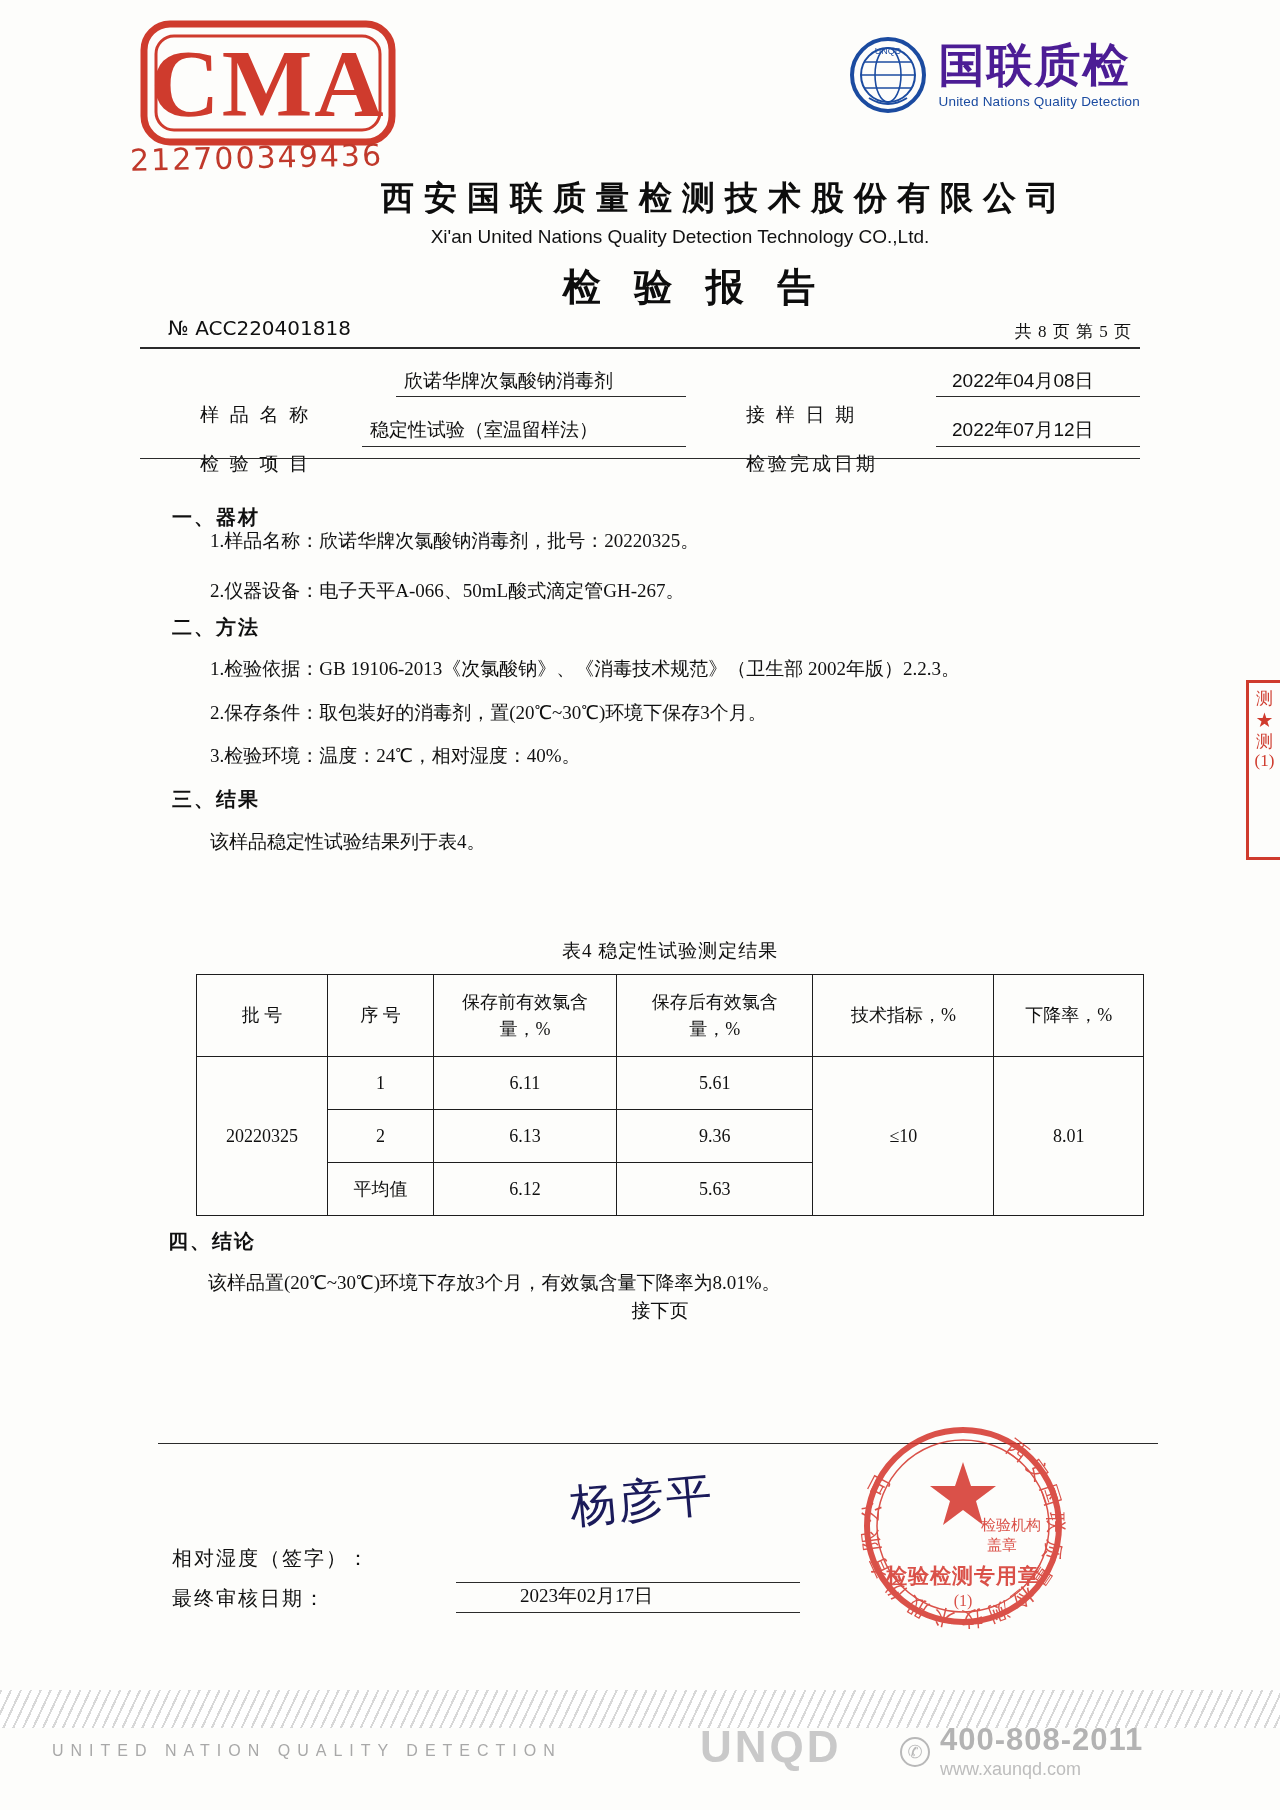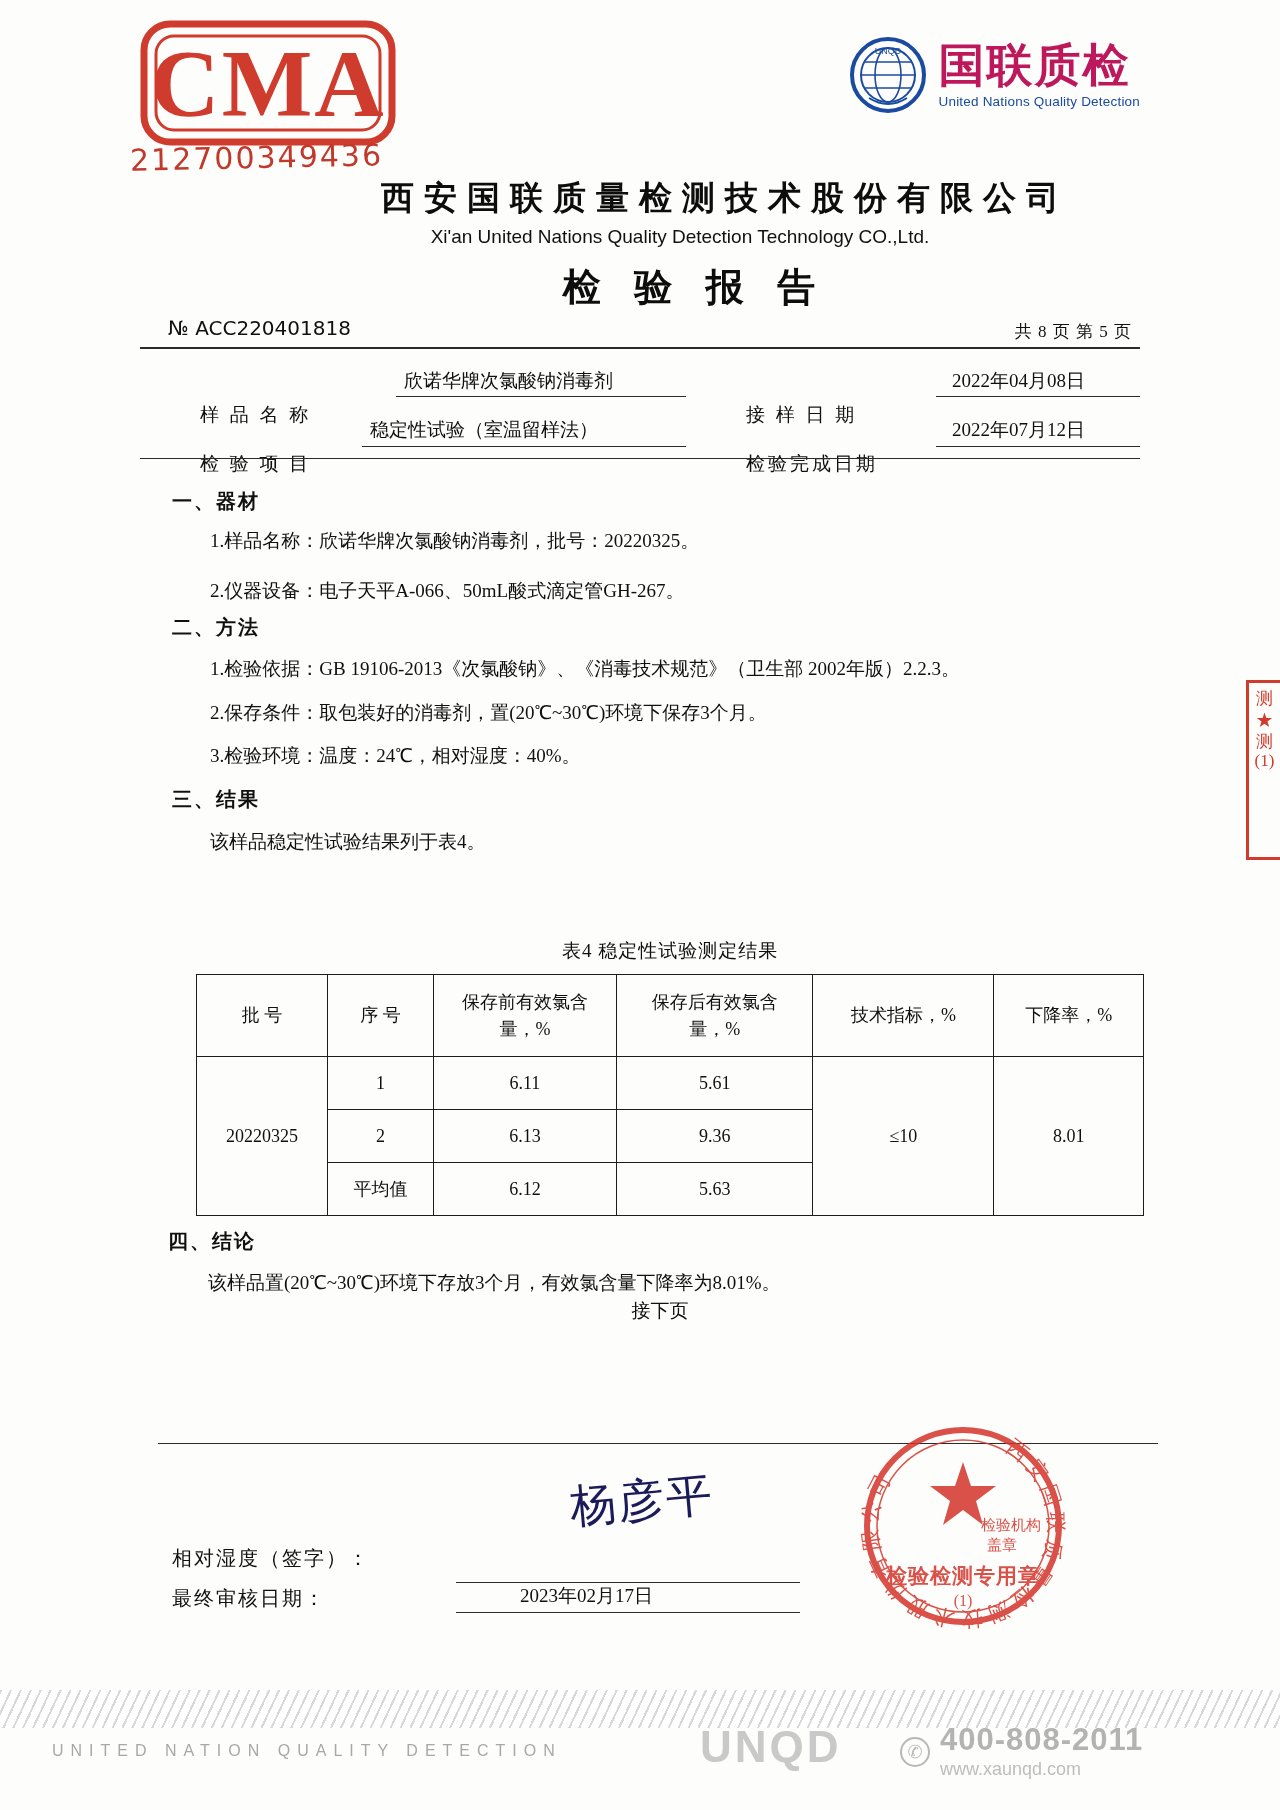--- a/index.html
+++ b/index.html
@@ -45,21 +45,21 @@
     align-items: center;
     gap: 12px;
   }
   .unqd-globe { width: 78px; height: 78px; }
   .unqd-text { display: flex; flex-direction: column; }
   .unqd-cn {
     font-family: "Liberation Sans", sans-serif;
     font-weight: bold;
     font-size: 46px;
     line-height: 1;
-    color: #be185d;
+    color: #4c1d95;
     letter-spacing: 2px;
   }
   .unqd-en {
     font-family: "Liberation Sans", sans-serif;
     font-size: 13.5px;
     color: #1b4ba0;
     letter-spacing: 0.2px;
     margin-top: 6px;
   }
 
@@ -122,21 +122,21 @@
   .info-field-label {
     position: absolute;
     font-family: "Liberation Serif", serif;
     font-size: 19px;
     letter-spacing: 3px;
     white-space: nowrap;
     margin-top: 34px;
   }
   .info-field-value {
     position: absolute;
-    font-family: Liberation Serif, serif;
+    font-family: Liberation Sans, sans-serif;
     font-size: 19px;
     white-space: nowrap;
   }
   .uline {
     position: absolute;
     border-bottom: 1px solid #2b2b2b;
     height: 0;
   }
 
   
@@ -355,21 +355,21 @@
   <div class="info-field-label" style="left:200px; top:417px;">检 验 项 目</div>
   <div class="info-field-value" style="left:370px; top:417px;">稳定性试验（室温留样法）</div>
   <div class="uline" style="left:362px; top:446px; width:324px;"></div>
 
   <div class="info-field-label" style="left:746px; top:417px;">检验完成日期</div>
   <div class="info-field-value" style="left:952px; top:417px;">2022年07月12日</div>
   <div class="uline" style="left:936px; top:446px; width:204px;"></div>
 
   <div class="rule rule-mid"></div>
 
-  <div class="sec-head" style="left:172px; top:488px;text-align:right;">一、器材</div>
+  <div class="sec-head" style="left:172px; top:504px;text-align:right;">一、器材</div>
   <div class="body-line" style="left:210px; top:528px;">1.样品名称：欣诺华牌次氯酸钠消毒剂，批号：20220325。</div>
   <div class="body-line" style="left:210px; top:578px;">2.仪器设备：电子天平A-066、50mL酸式滴定管GH-267。</div>
 
   <div class="sec-head" style="left:172px; top:614px;">二、方法</div>
   <div class="body-line" style="left:210px; top:656px;">1.检验依据：GB 19106-2013《次氯酸钠》、《消毒技术规范》（卫生部 2002年版）2.2.3。</div>
   <div class="body-line" style="left:210px; top:700px;">2.保存条件：取包装好的消毒剂，置(20℃~30℃)环境下保存3个月。</div>
   <div class="body-line" style="left:210px; top:743px;">3.检验环境：温度：24℃，相对湿度：40%。</div>
 
   <div class="sec-head" style="left:172px; top:786px;">三、结果</div>
   <div class="body-line" style="left:210px; top:829px;">该样品稳定性试验结果列于表4。</div>

